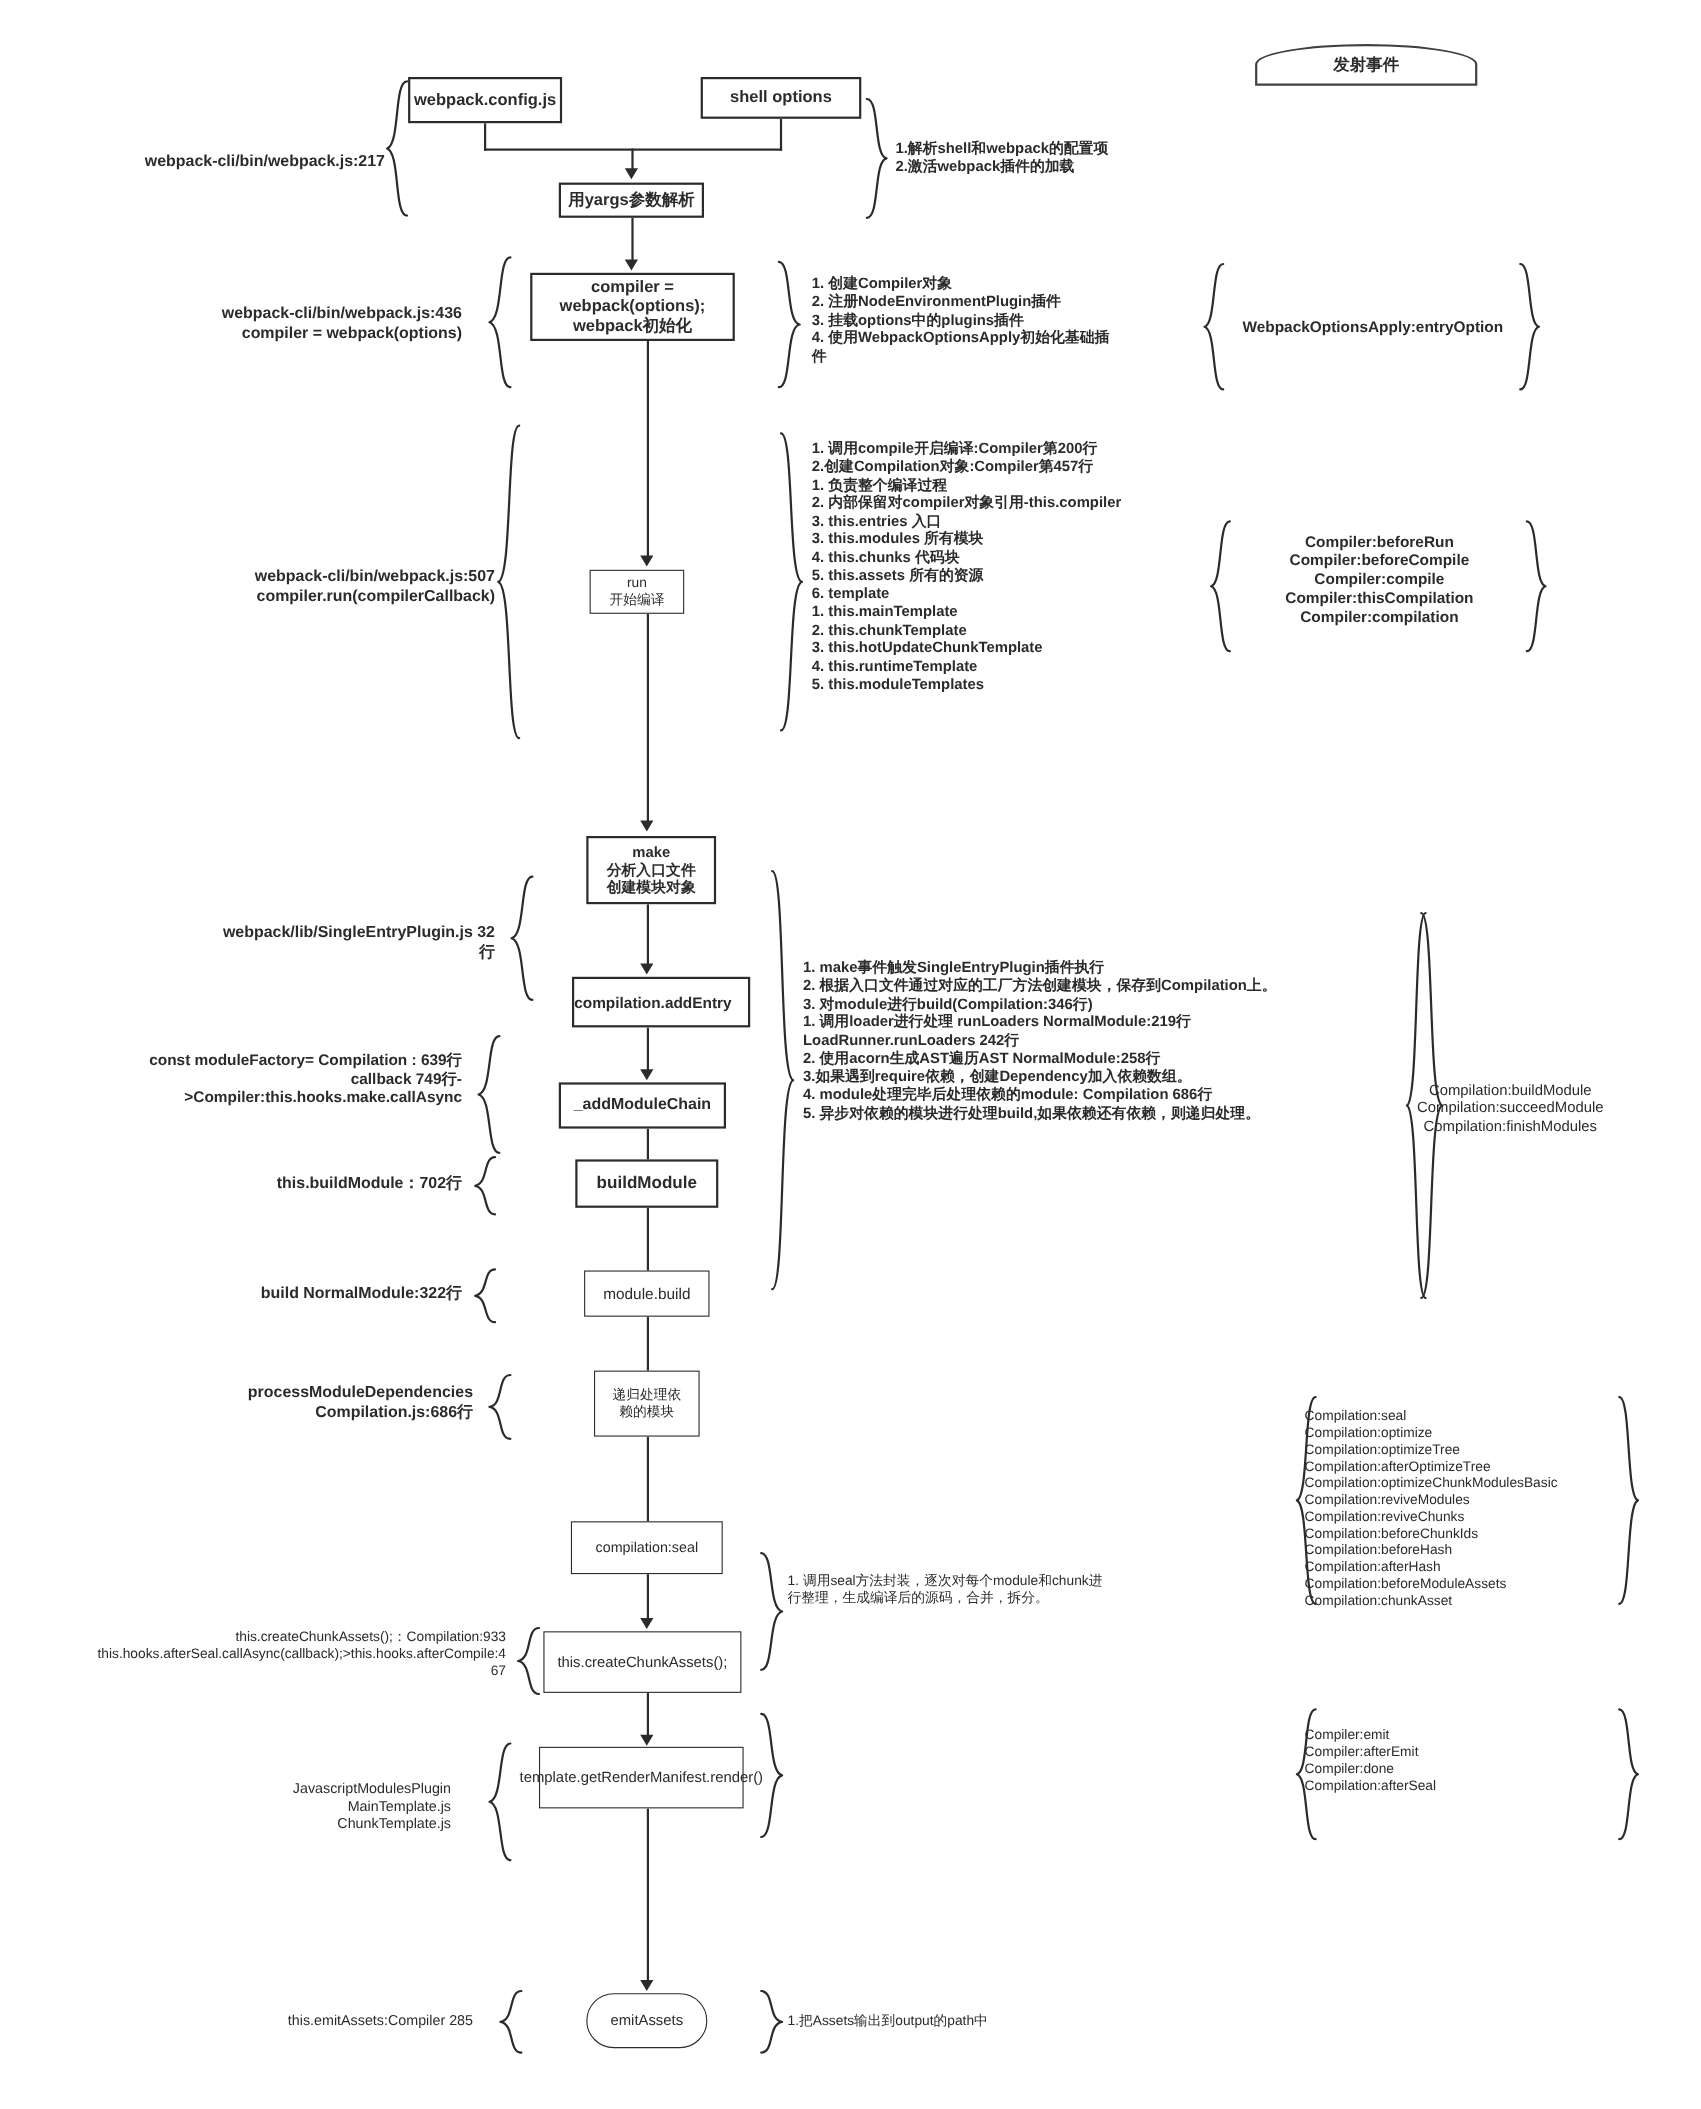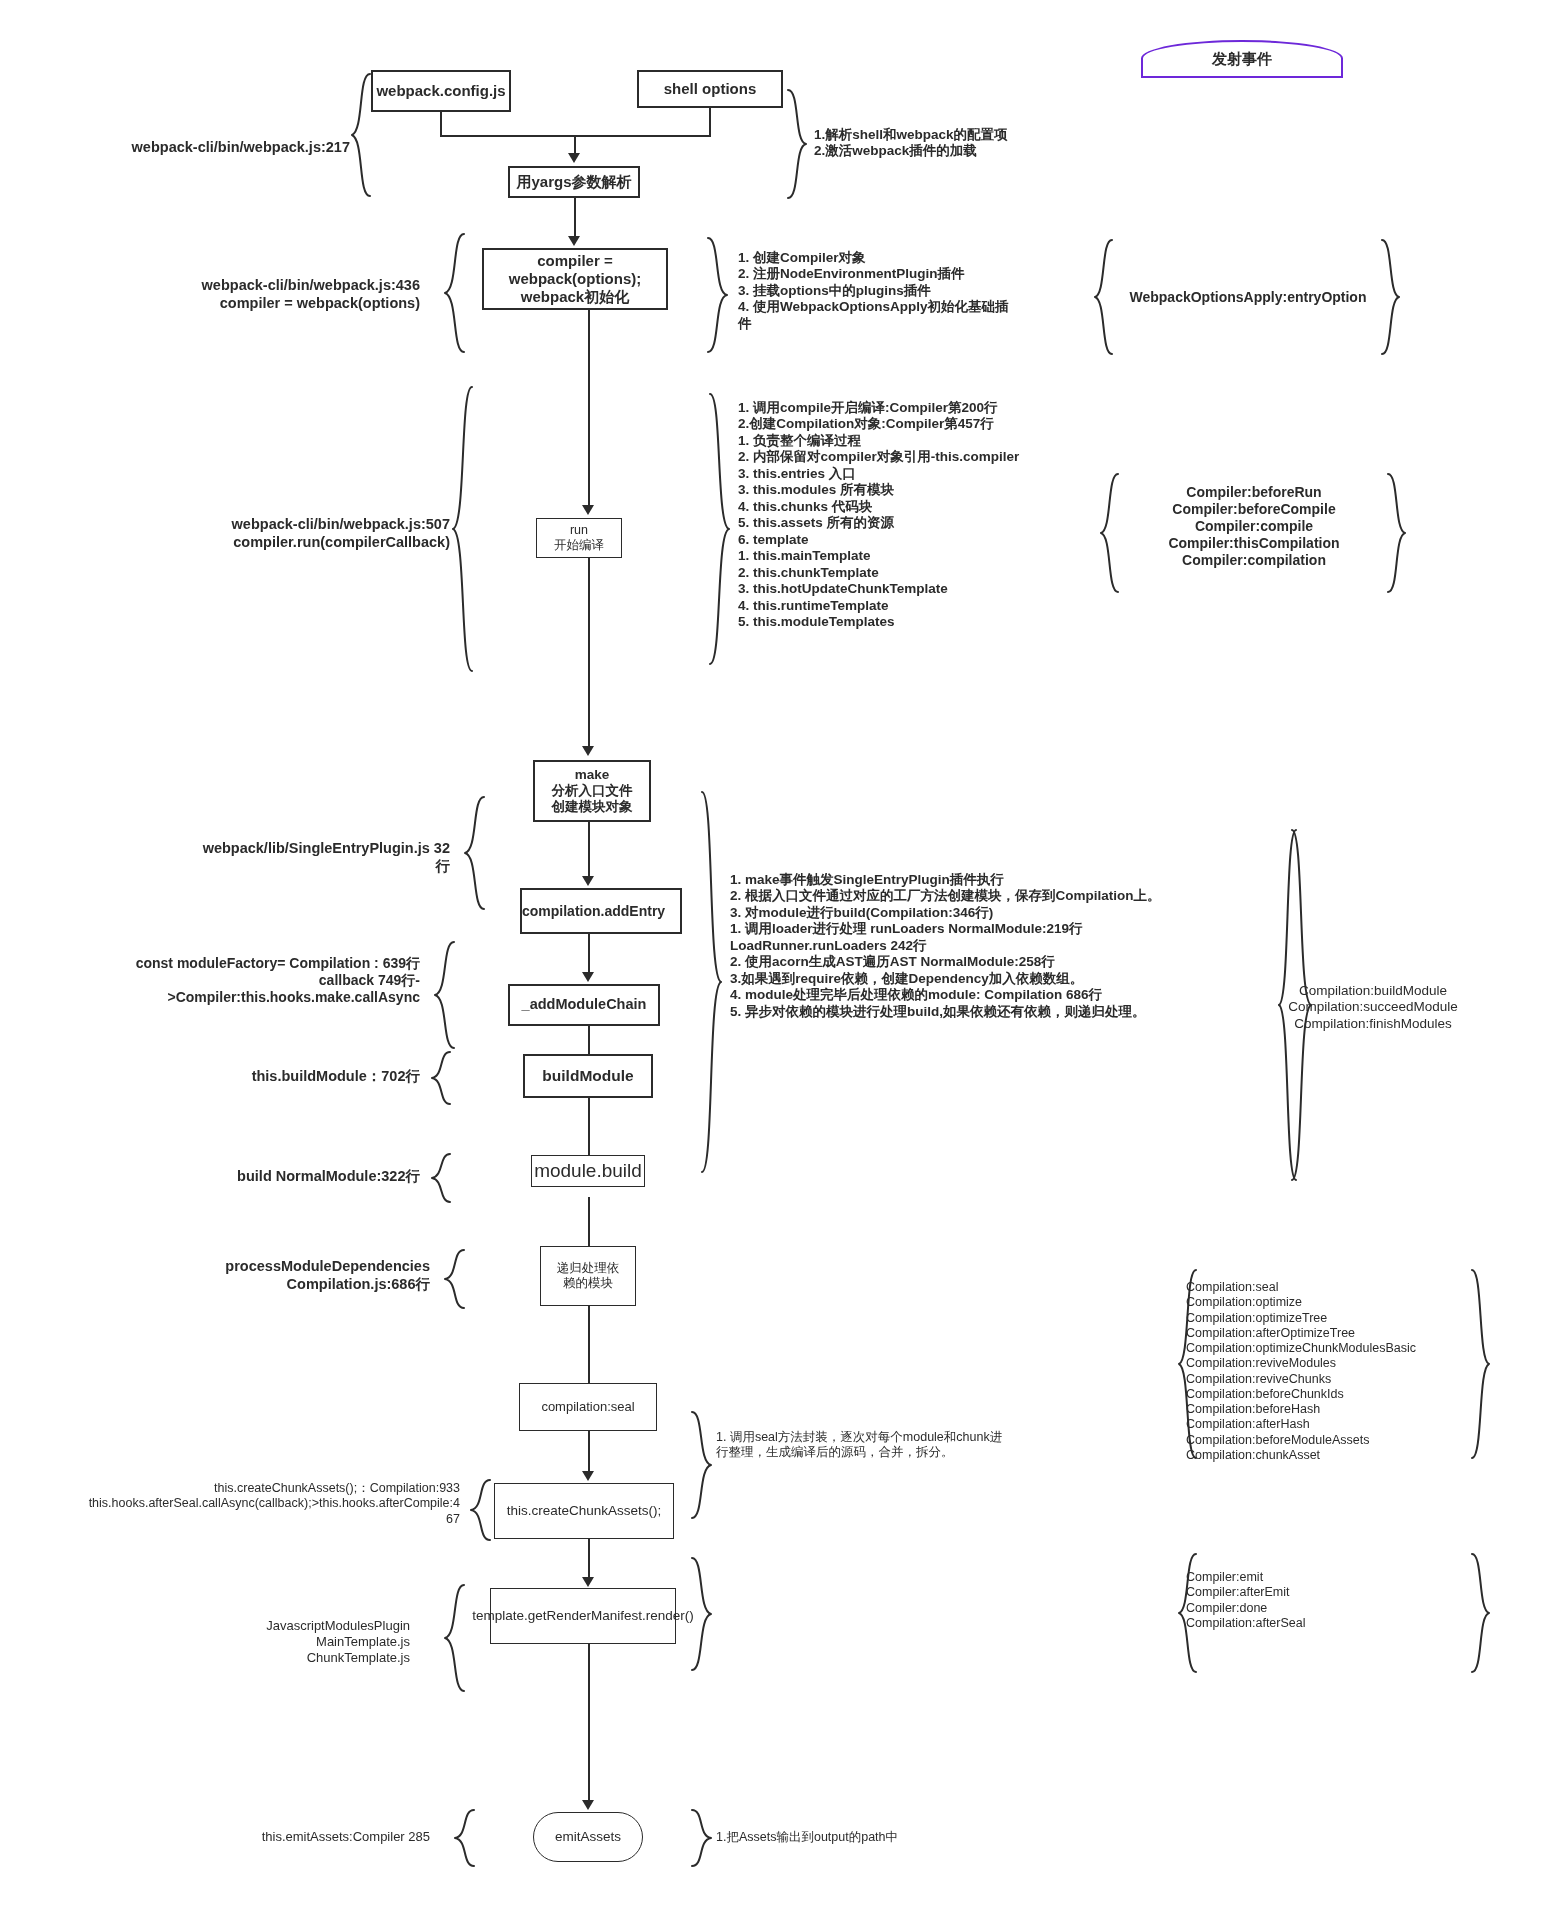--- a/index.html
+++ b/index.html
@@ -31,21 +31,21 @@
     line-height: 1.18;
     padding: 3px 0;
     white-space: pre-line;
     z-index: 4;
   }
   .box.bold { font-weight: bold; }
   .box.thin { border-width: 1.5px; }
   .emit-box {
     position: absolute;
     box-sizing: border-box;
-    border: 2px solid #6d28d9;
+    border: 2px solid #404040;
     background: #fff;
     display: flex;
     align-items: center;
     justify-content: center;
     text-align: center;
     border-top-left-radius: 60% 22px;
     border-top-right-radius: 60% 22px;
     font-weight: bold;
     z-index: 4;
   }
@@ -228,21 +228,21 @@
   <div class="box bold" style="left:523px; top:1054px; width:130px; height:44px; font-size:15.5px;">buildModule</div>
 
   <div class="txt b r" style="left:190px; top:1068px; width:230px; font-size:14.5px;">this.buildModule：702行</div>
   <svg class="brace" style="left:428px; top:1050px; width:24px; height:58px;">
     <path d="M22,2 C11,2 16,26 4,28 C16,30 11,54 22,54"></path>
   </svg>
 
   <div class="vline" style="left:588px; top:1098px; height:68px;"></div>
   <div class="arrow" style="left:582px; top:1162px;"></div>
 
-  <div class="box thin" style="left:531px; top:1155px; width:114px; height:32px; font-size:19px;">module.build</div>
+  <div class="box thin" style="left:531px; top:1155px; width:114px; height:42px; font-size:14px;">module.build</div>
 
   <div class="txt b r" style="left:190px; top:1168px; width:230px; font-size:14.5px;">build NormalModule:322行</div>
   <svg class="brace" style="left:428px; top:1152px; width:24px; height:54px;">
     <path d="M22,2 C11,2 16,24 4,26 C16,28 11,50 22,50"></path>
   </svg>
 
   <svg class="brace" style="left:700px; top:790px; width:26px; height:388px;">
     <path d="M2,2 C14,2 8,188 21,192 C8,196 14,382 2,382"></path>
   </svg>
   <div class="txt b l" style="left:730px; top:872px; width:560px; font-size:13.5px;">1. make事件触发SingleEntryPlugin插件执行

